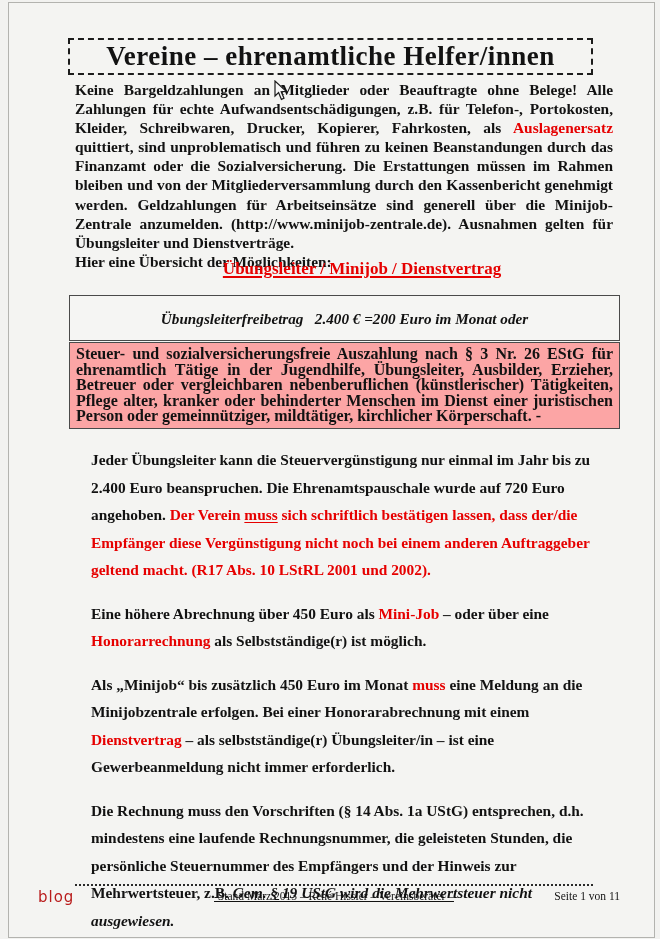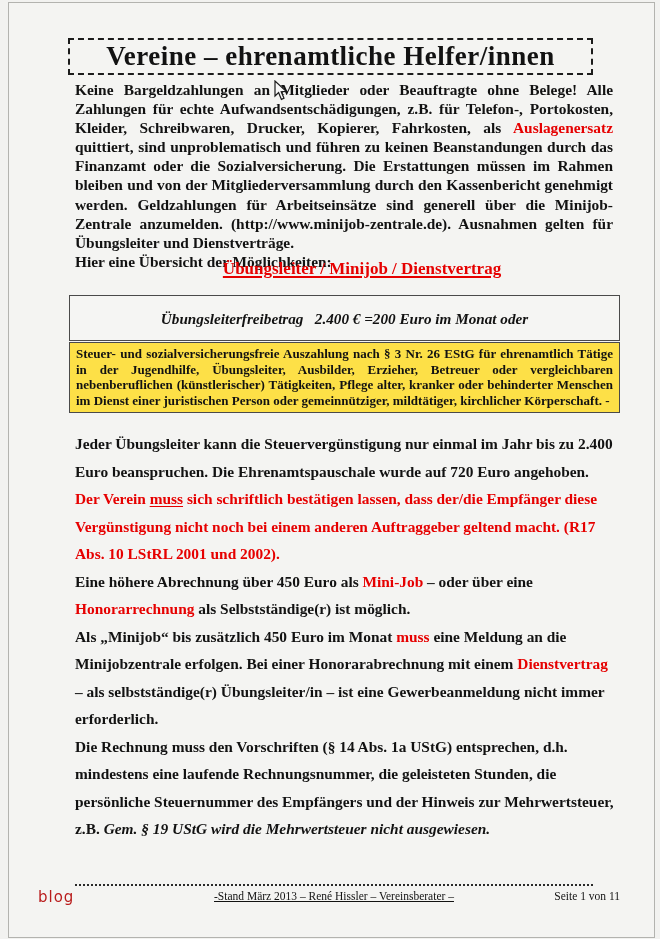--- a/index.html
+++ b/index.html
@@ -69,35 +69,35 @@
     white-space:pre-wrap;
     background:#f5f5f3;
   }
   
   .estg-box{
     position:absolute;
     left:69px;top:342px;
     width:537px;
     border:1px solid #4a4a4a;
     padding:3px 6px 4px 6px;
-    font-size:13px;font-weight:700;
+    font-size:16px;font-weight:700;
     line-height:15.6px;
     text-align:justify;
-    background:#fde047;
+    background:#fca5a5;
   }
   
   .body-text{
     position:absolute;
     left:75px;top:430px;
     width:540px;
     font-size:15.4px;font-weight:700;
     line-height:27.5px;
     text-align:left;
   }
-  .body-text p{margin:0;}
+  .body-text p{margin:16px;}
   .red{color:var(--red);}
   .red-u{color:var(--red);text-decoration:underline;text-underline-offset:2px;}
   .italic-note{font-style:italic;}
   
   .footer-rule{
     position:absolute;
     left:75px;top:884px;
     width:518px;
     border-top:2px dotted #2a2a2a;
   }

